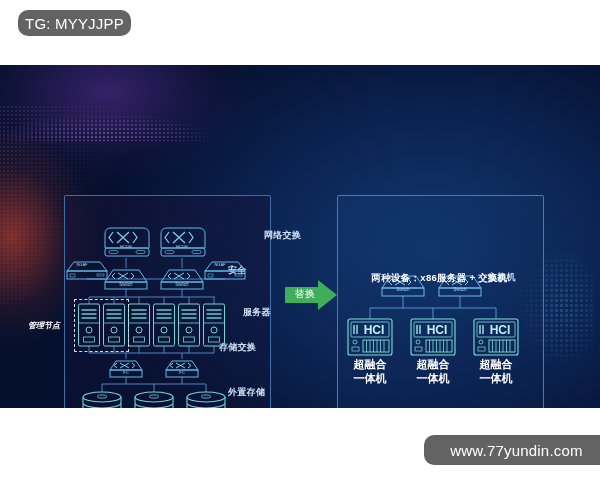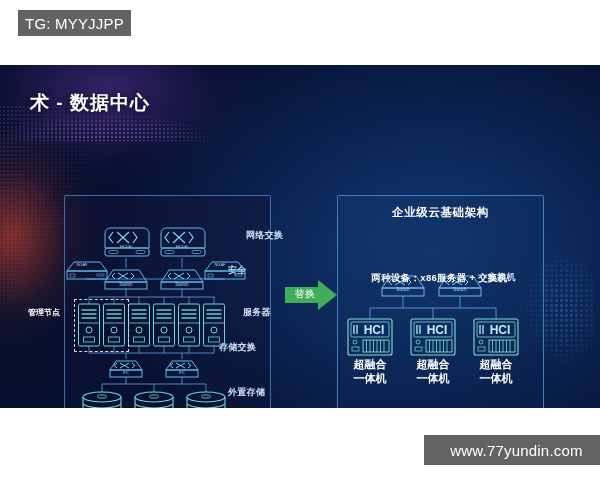--- a/index.html
+++ b/index.html
@@ -6,20 +6,21 @@
   body{
     width:600px;height:480px;background:#ffffff;overflow:hidden;
     font-family:"Liberation Sans","DejaVu Sans",sans-serif;
     position:relative;
   }
   
   .wm{
     position:absolute;background:#636363;color:#fff;
     display:flex;align-items:center;justify-content:center;
     letter-spacing:.2px;
+    border-radius:10px;
   }
   #wm-top{left:18px;top:10px;width:113px;height:26px;font-size:15px;}
   #wm-bottom{left:424px;top:435px;width:185px;height:30px;font-size:15px;}
 
   
   #slide{
     position:absolute;left:0;top:65px;width:600px;height:343px;
     background:
       radial-gradient(ellipse 120px 150px at 2% 50%, rgba(228,72,40,.55) 0%, rgba(150,40,30,.18) 45%, rgba(0,0,0,0) 72%),
       radial-gradient(ellipse 200px 120px at 18% 8%, rgba(126,60,190,.40) 0%, rgba(60,25,95,.12) 55%, rgba(0,0,0,0) 78%),
@@ -123,25 +124,24 @@
 
 <div class="wm" id="wm-top">TG: MYYJJPP</div>
 <div class="wm" id="wm-bottom">www.77yundin.com</div>
 
 <div id="slide">
 
   <div id="wave"></div>
   <div id="wave2"></div>
   <div id="dna"></div>
 
-  <div id="slide-title">术 - 数据中心</div>
 
   <div class="panel" id="panel-left">
 
-    <div class="lbl" style="left:145px;top:33px;padding-left:36px;">网络交换</div>
+    <div class="lbl" style="left:163px;top:33px;padding-left:36px;">网络交换</div>
     <div class="lbl" style="left:163px;top:68px;">安全</div>
     <div class="lbl" style="left:178px;top:110px;">服务器</div>
     <div class="lbl" style="left:154px;top:145px;">存储交换</div>
     <div class="lbl" style="left:163px;top:190px;">外置存储</div>
 
     <svg class="dev" style="left:0;top:0;" width="205" height="236">
       <defs>
         <g id="coreSw">
           <path d="M2,8 Q2,2 8,2 L40,2 Q46,2 46,8 L46,22 L2,22 Z" fill="none" stroke="#5fb9e8" stroke-width="1"></path>
           <rect x="2" y="22" width="44" height="8" rx="2" fill="none" stroke="#5fb9e8" stroke-width="1"></rect>
@@ -286,31 +286,30 @@
         </g>
       <g transform="translate(69,196)">
           <use href="#disk"></use>
         </g>
       <g transform="translate(121,196)">
           <use href="#disk"></use>
         </g>
     </svg>
 
     <div class="mgmt-box" style="left:9px;top:103px;width:55px;height:53px;"></div>
-    <div class="mgmt-lbl" style="left:-37px;top:111px;">管理节点</div>
+    <div class="mgmt-lbl" style="left:-37px;top:124px;font-style:italic;">管理节点</div>
 
   </div>
 
   <svg id="arrow" viewBox="0 0 52 30">
     <path d="M0,7 L33,7 L33,0 L52,15 L33,30 L33,23 L0,23 Z" fill="#3fae5a"></path>
   </svg>
   <div id="arrow-text">替换</div>
 
   <div class="panel" id="panel-right">
-    <div class="panel-title">企业级云基础架构</div>
 
     <div class="lbl" style="left:150px;top:75px;">交换机</div>
 
     <svg class="dev" style="left:0;top:0;" width="205" height="236">
       <defs>
         <g id="rSw">
           <path d="M8,2 L34,2 L42,14 L0,14 Z" fill="none" stroke="#74b6e8" stroke-width="1"></path>
           <rect x="0" y="14" width="42" height="8" fill="none" stroke="#74b6e8" stroke-width="1"></rect>
           <path d="M13,5 L23,11 M23,5 L13,11" stroke="#8fd0f5" stroke-width="1" fill="none"></path>
           <path d="M26,5 L29,8 L26,11" stroke="#8fd0f5" stroke-width="1" fill="none"></path>

